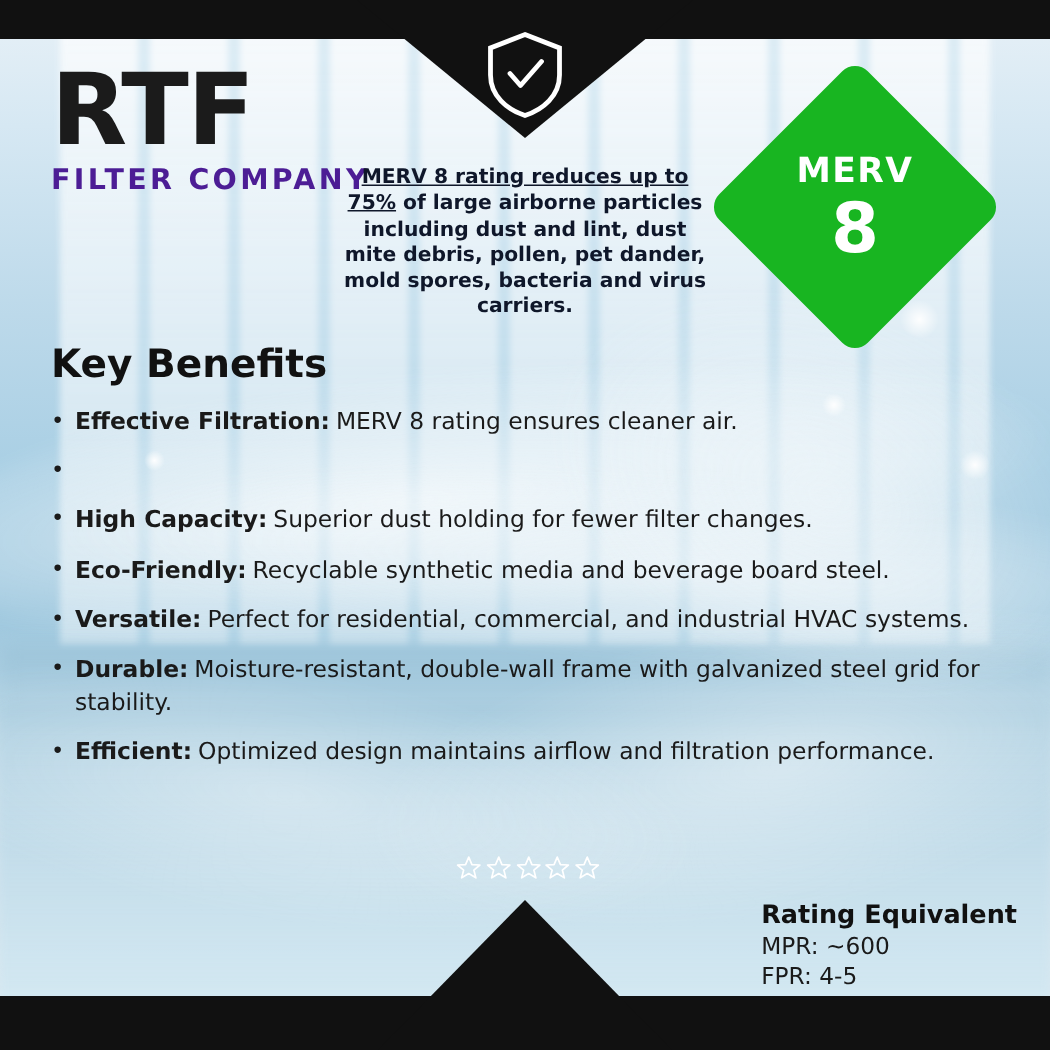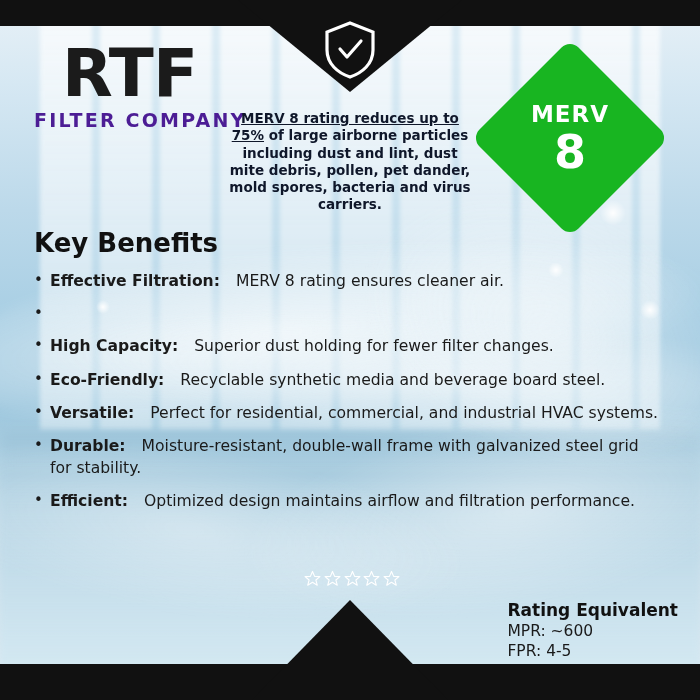--- a/index.html
+++ b/index.html
@@ -140,21 +140,20 @@
     left: 34px; top: 44px;
     z-index: 6;
   }
   .logo-main {
     font-size: 66px;
     font-weight: 800;
     letter-spacing: -1px;
     color: #1b1b1b;
     line-height: 0.92;
     font-family: "DejaVu Sans", sans-serif;
-    margin-left: 28px;
   }
   .logo-sub {
     font-size: 19px;
     font-weight: 700;
     letter-spacing: 2.2px;
     color: #4c1d95;
     margin-top: 4px;
     font-family: "DejaVu Sans", sans-serif;
   }
 
@@ -244,21 +243,21 @@
   .bullet {
     flex: 0 0 auto;
     width: 12px;
     margin-right: 4px;
     font-size: 15px;
     line-height: 1.42;
     color: #1a1a1a;
   }
   .benefit .b-title {
     font-weight: 800;
-    margin-right: 16px;
+    margin-right: 4px;
   }
   .benefit .b-text { font-weight: 400; }
 
   
   .stars {
     position: absolute;
     left: 304px; top: 570px;
     width: 96px;
     display: flex;
     justify-content: space-between;

